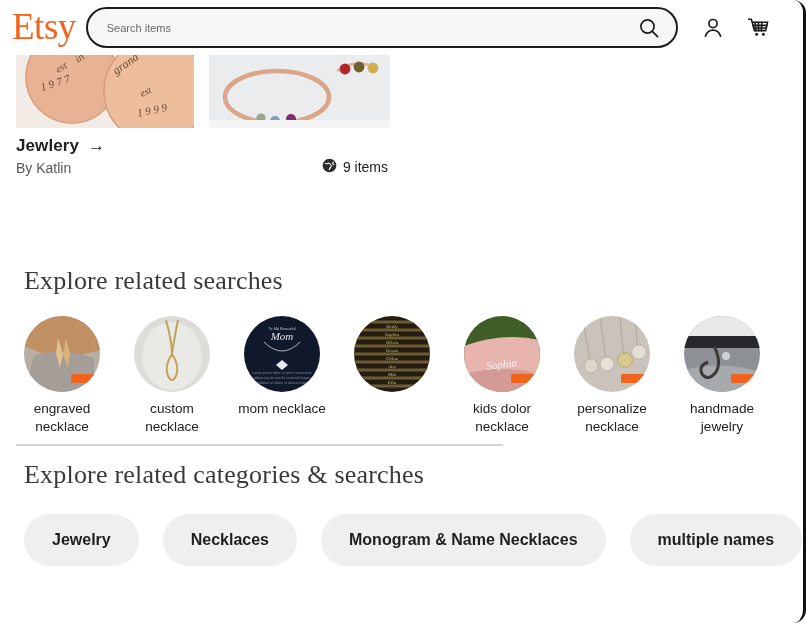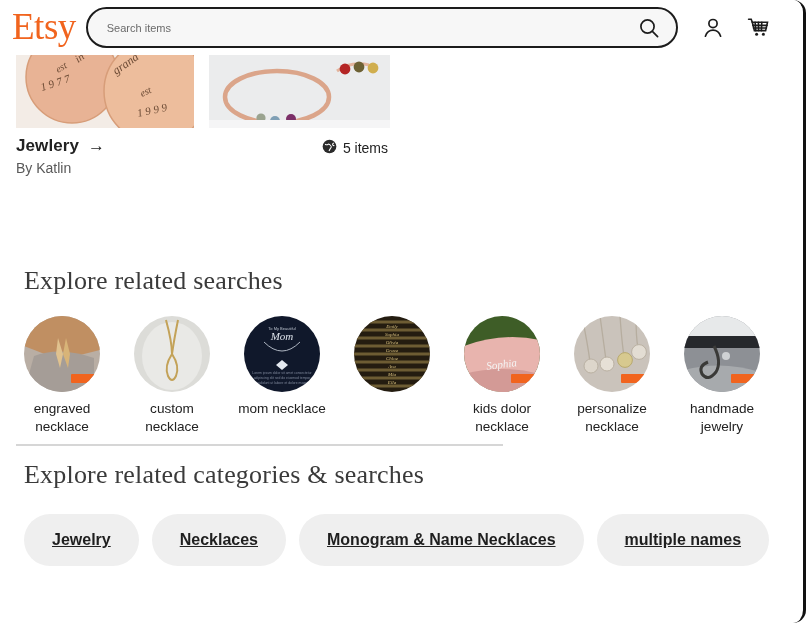--- a/index.html
+++ b/index.html
@@ -104,21 +104,21 @@
   .thumb {
     height: 73px;
     overflow: hidden;
     position: relative;
   }
   .thumb-a { width: 188px; }
   .thumb-b { width: 181px; }
 
   .shop-meta {
     display: flex;
-    align-items: flex-start;
+    align-items: flex-end;
     justify-content: space-between;
     margin-top: 8px;
   }
   .shop-name {
     font-size: 17px;
     font-weight: 700;
     color: #222222;
     letter-spacing: .1px;
     display: flex;
     align-items: center;
@@ -202,24 +202,23 @@
 
   
   .rel-cats {
     position: absolute;
     left: 24px;
     top: 460px;
     width: 770px;
   }
   .pill-row {
     display: flex;
-    gap: 13px;
+    gap: 24px;
     margin-top: 24px;
     flex-wrap: nowrap;
-    text-decoration: underline;
   }
   .pill {
     background: #efefef;
     border-radius: 26px;
     height: 52px;
     display: flex;
     align-items: center;
     padding: 0 28px;
     font-size: 16px;
     font-weight: 700;
@@ -315,21 +314,21 @@
         <div class="shop-by">By Katlin</div>
       </div>
       <div class="shop-items">
         <span>
           <svg width="15" height="15" viewBox="0 0 16 16">
             <circle cx="8" cy="8" r="7.3" fill="#2b2b2b"></circle>
             <path d="M3.2 5.6q2.2 1.1 3.1 .2t2.4 .6 1.2 2.2-1 1.6-1.4 2.6" fill="none" stroke="#ffffff" stroke-width="1.1"></path>
             <path d="M12.6 4.3q-1.6 .6-1.3 1.8t1.9 .9" fill="none" stroke="#ffffff" stroke-width="1.1"></path>
           </svg>
         </span>
-        <span>5 items</span>
+        <span>9 items</span>
       </div>
     </div>
   </div>
 
   <div class="rel-searches">
     <div class="sec-title">Explore related searches</div>
 
     <div class="rel-row">
 
       <div class="rel-item">

